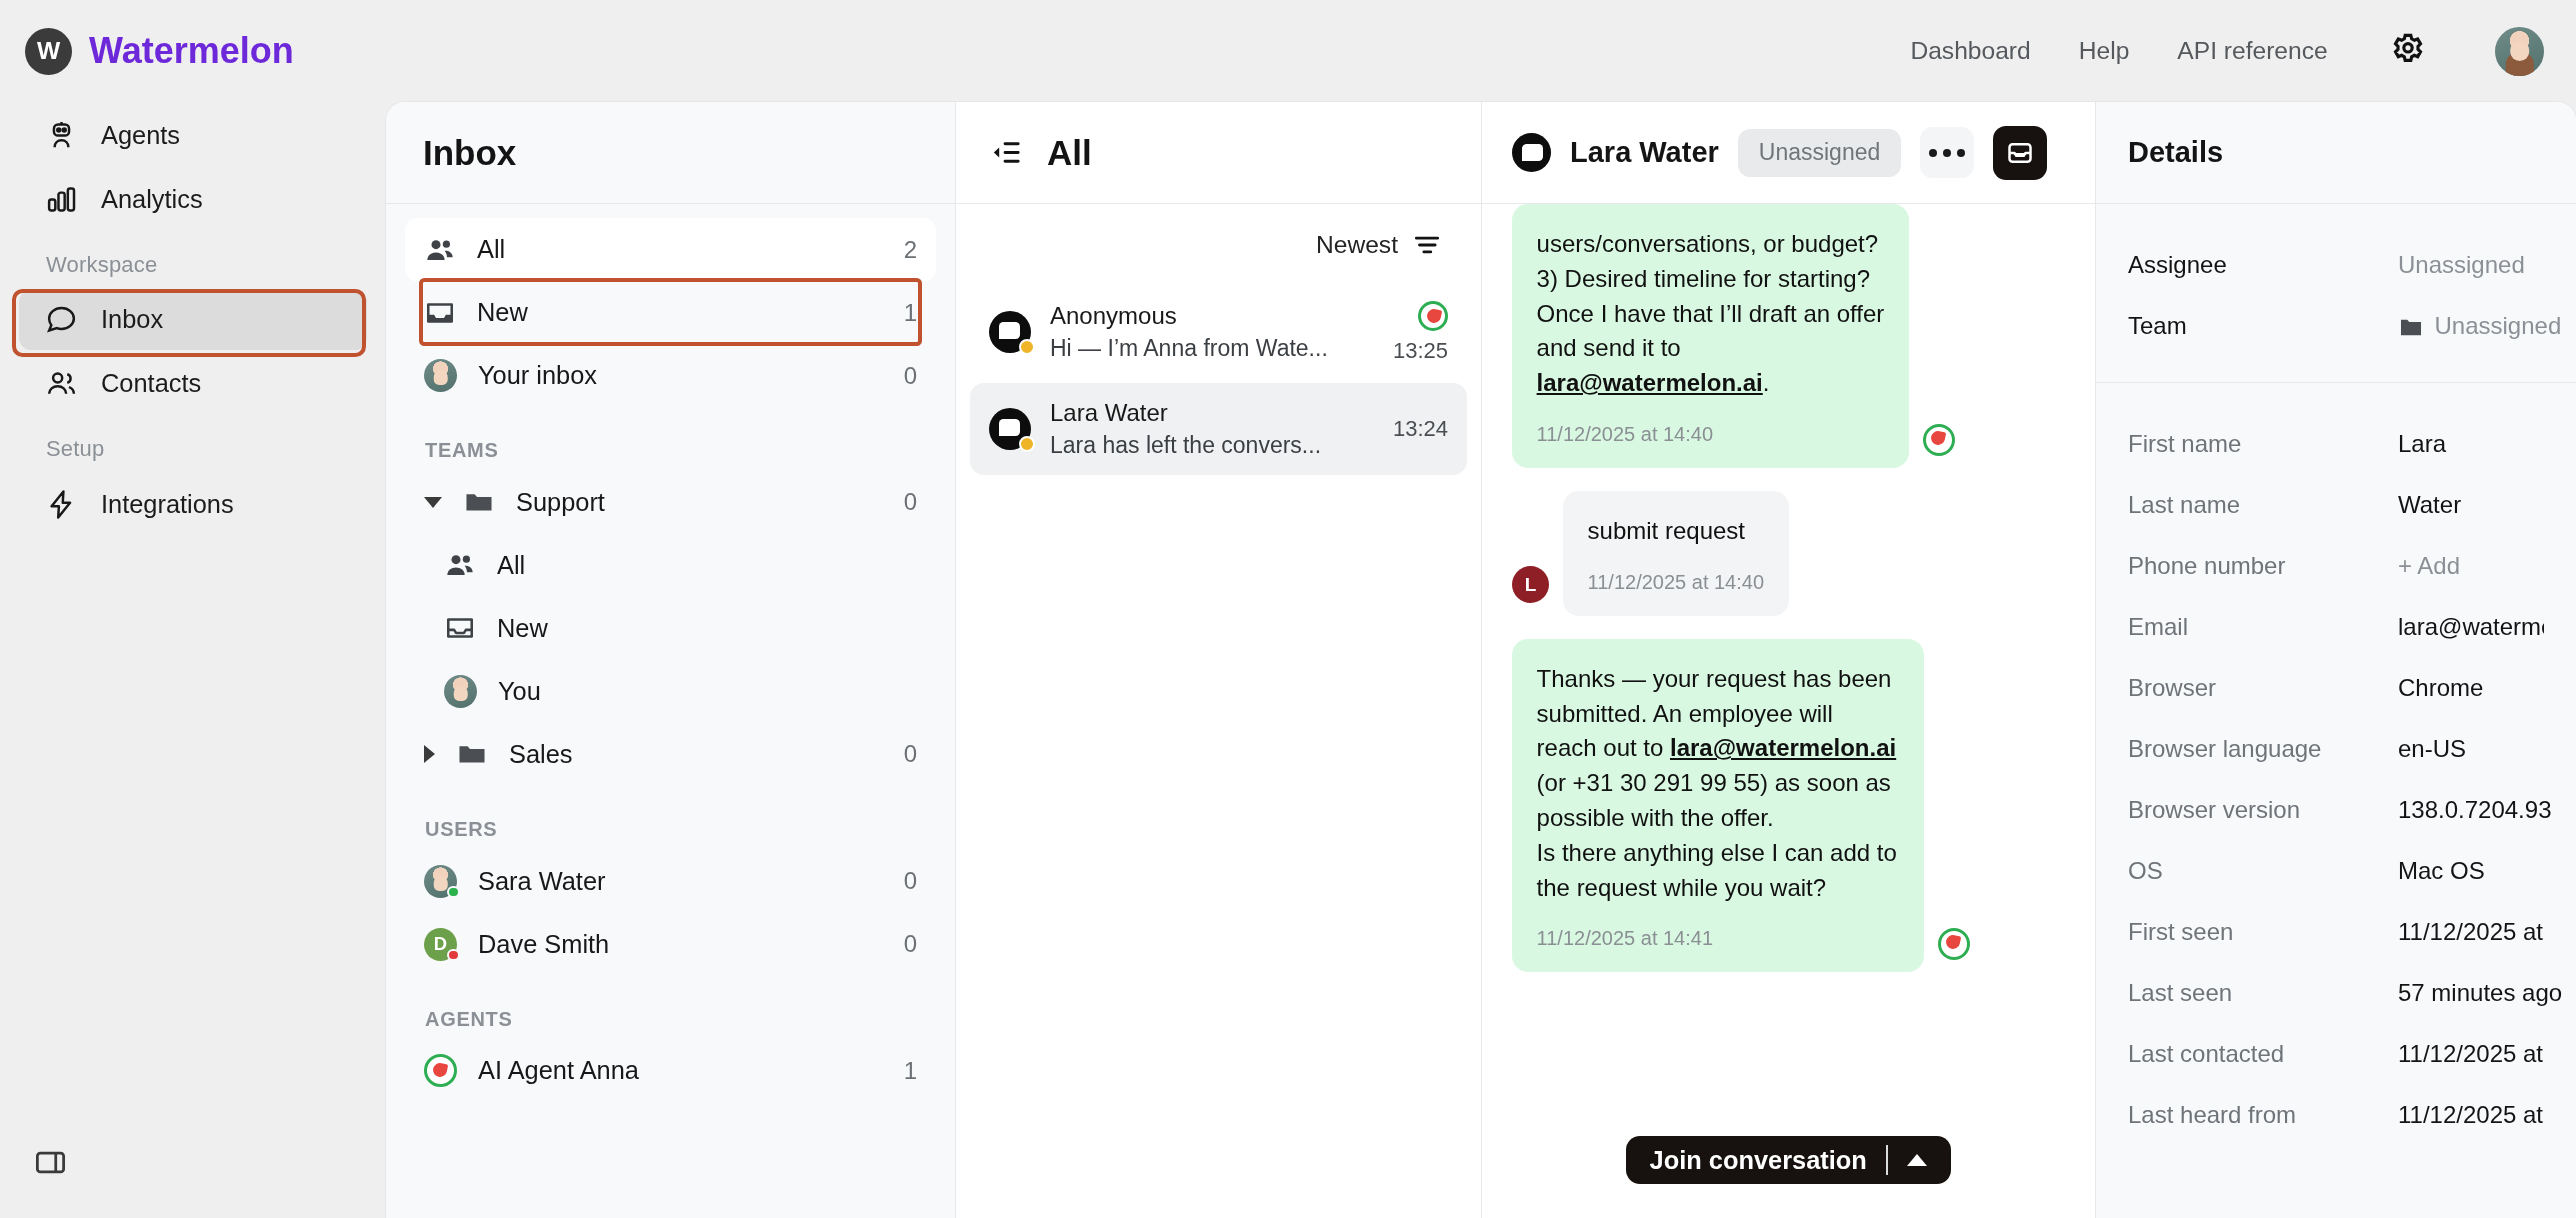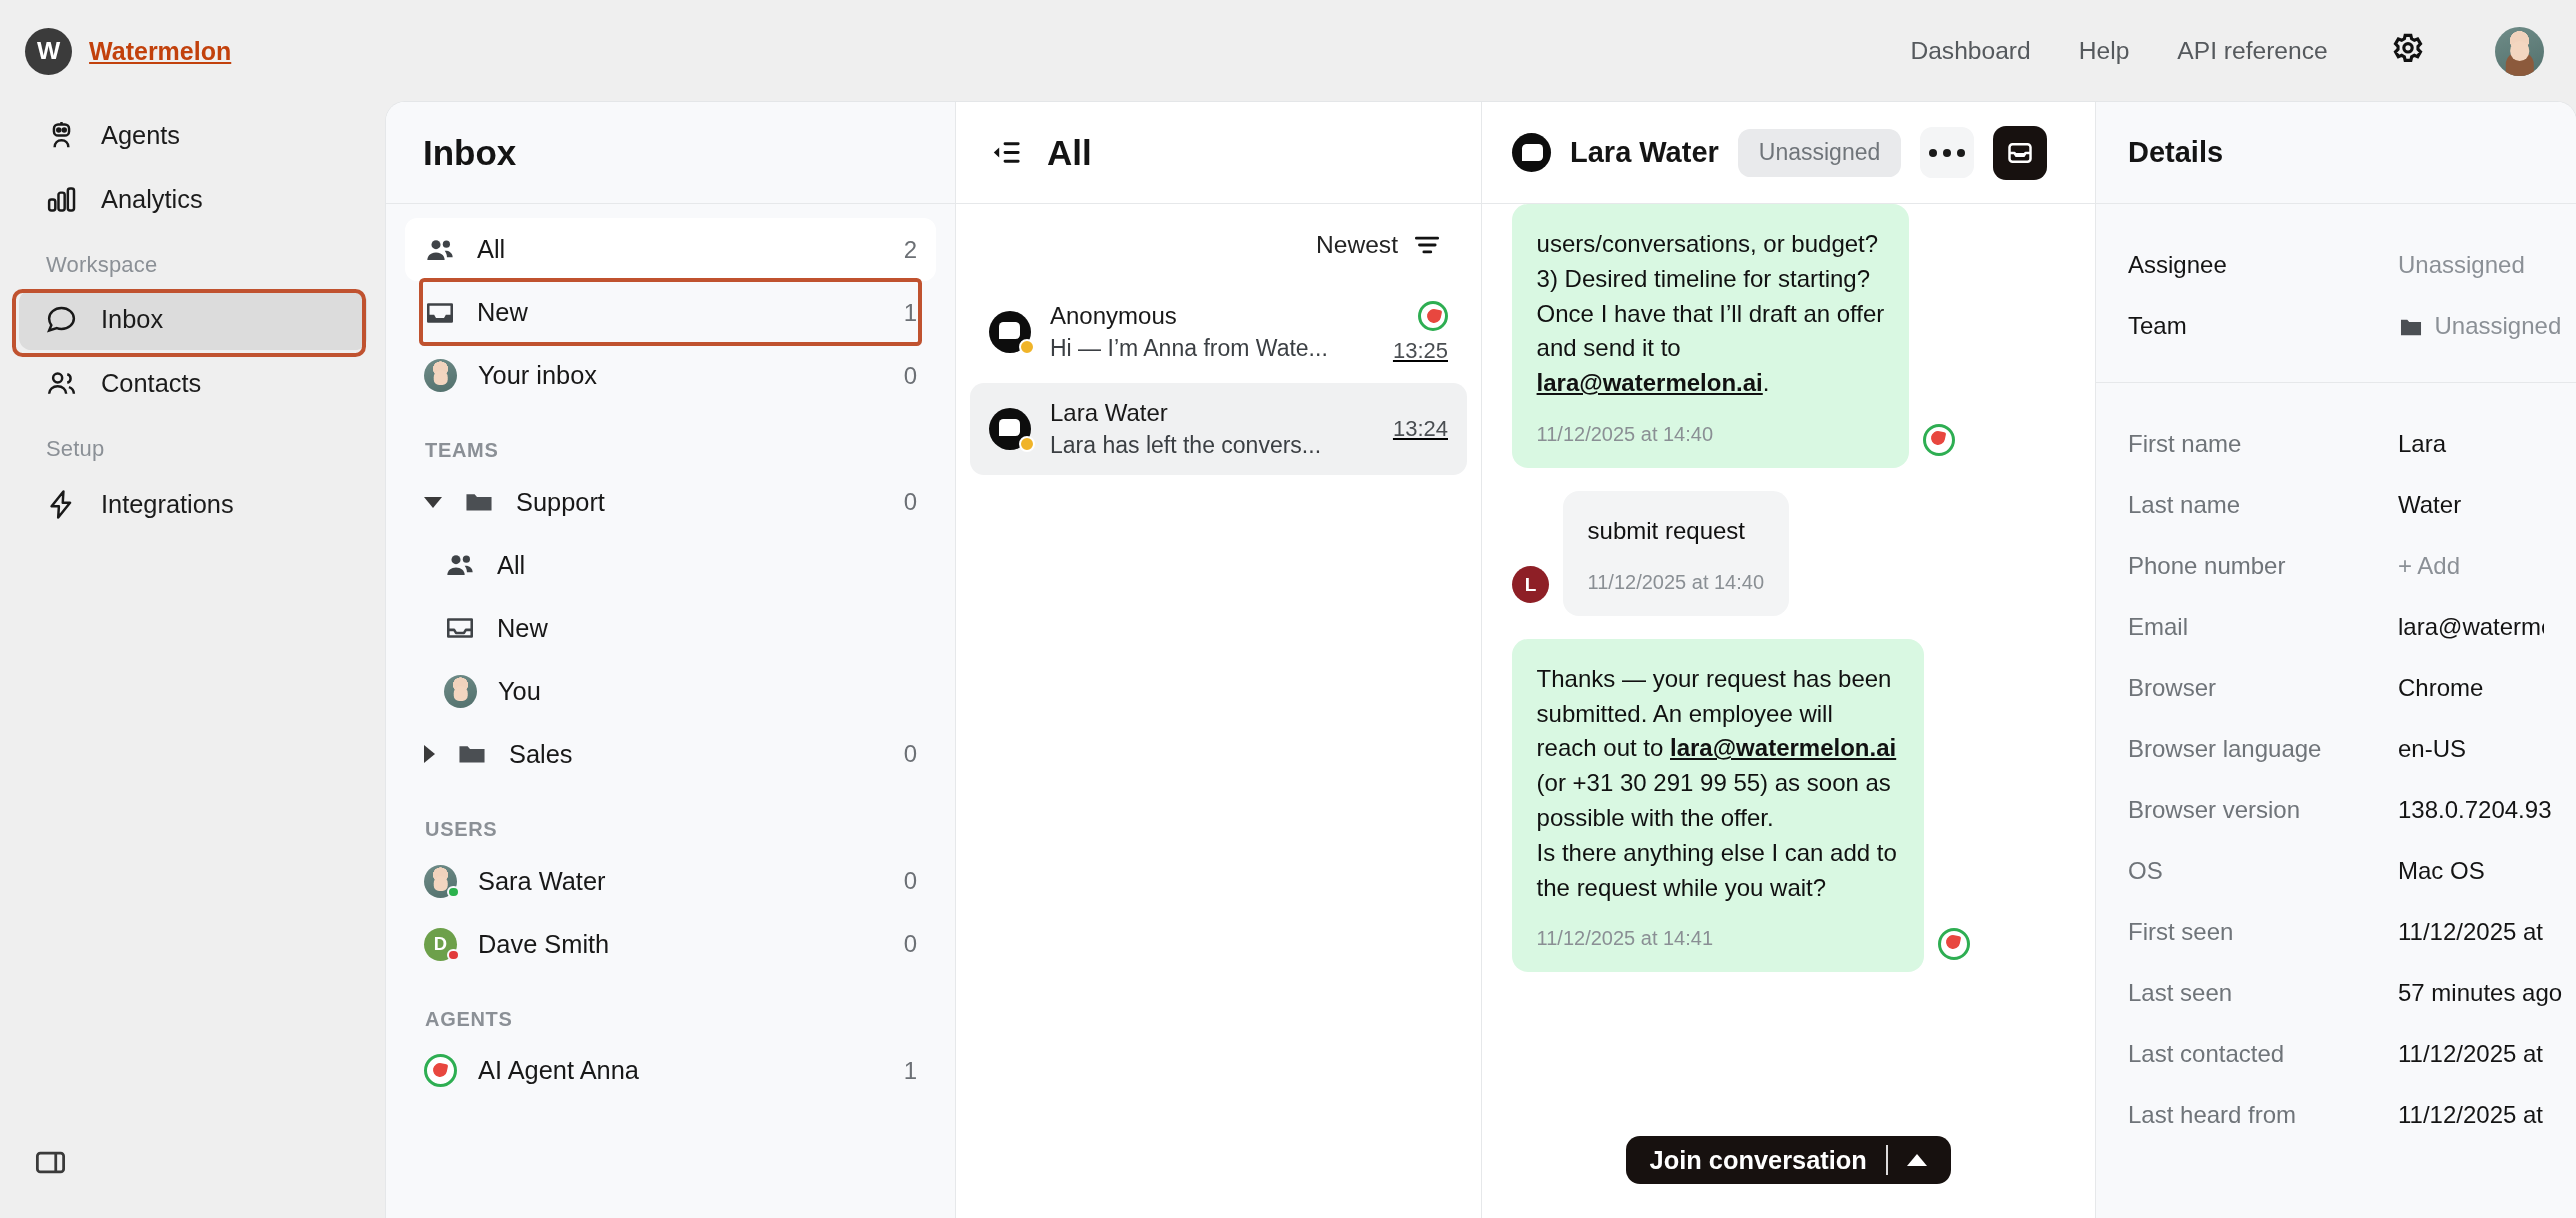--- a/index.html
+++ b/index.html
@@ -16,21 +16,21 @@
     display: flex; align-items: center; justify-content: space-between;
     padding: 0 32px 0 24.6px;
   }
   .brand { display: flex; align-items: center; gap: 17.5px; }
   .brand-logo {
     width: 47px; height: 47px; border-radius: 50%;
     background: #3b3b3b; color: #fff;
     display: flex; align-items: center; justify-content: center;
     font-size: 24.6px; font-weight: 700; letter-spacing: -0.9px;
   }
-  .brand-name { font-size: 25px; font-weight: 700; color: #c2410c; text-decoration: underline; }
+  .brand-name { font-size: 36px; font-weight: 700; color: #6d28d9; }
 
   .topnav { display: flex; align-items: center; gap: 48px; }
   .topnav a {
     font-size: 24.6px; color: #55595d; text-decoration: none; white-space: nowrap;
   }
   .gear { width: 40px; height: 40px; margin-left: 12.3px; display:block; }
   .avatar-top {
     width: 49px; height: 49px; border-radius: 50%; margin-left: 19px;
     background: radial-gradient(circle at 50% 28%, #f1d3bd 0 22%, transparent 23%),
                 linear-gradient(160deg, #6f8c88 0%, #52706c 100%);
@@ -168,21 +168,21 @@
   .conv-av .badge {
     position:absolute; right:-3.5px; bottom:-1.8px; width:16px; height:16px;
     border-radius:50%; background:#f0b429; border:2.6px solid #fff;
   }
   .conv-txt { flex: 1; min-width: 0; }
   .conv-name { font-size: 24px; color: #191919; margin-bottom: 5.3px; }
   .conv-prev {
     font-size: 23px; color: #3b3f43; white-space: nowrap;
     overflow: hidden; text-overflow: ellipsis; max-width: 289px;
   }
-  .conv-right { display:flex; flex-direction:column; align-items:flex-end; gap:7px; flex:0 0 auto;text-decoration:underline; }
+  .conv-right { display:flex; flex-direction:column; align-items:flex-end; gap:7px; flex:0 0 auto; }
   .conv-time { font-size: 22px; color: #4a4e52; }
 
   
   .col-thread { width: 614px; background: #fff; border-right: 0.9px solid #e6e8ea; flex:0 0 auto;
                 display: flex; flex-direction: column; position: relative; }
   .thread-head {
     height: 102px; display: flex; align-items: center; gap: 19px;
     padding: 0 30px 0 30px; border-bottom: 0.9px solid #e6e8ea; flex: 0 0 auto;
   }
   .thread-title { font-size: 29px; font-weight: 700; color: #141414; white-space: nowrap; }

